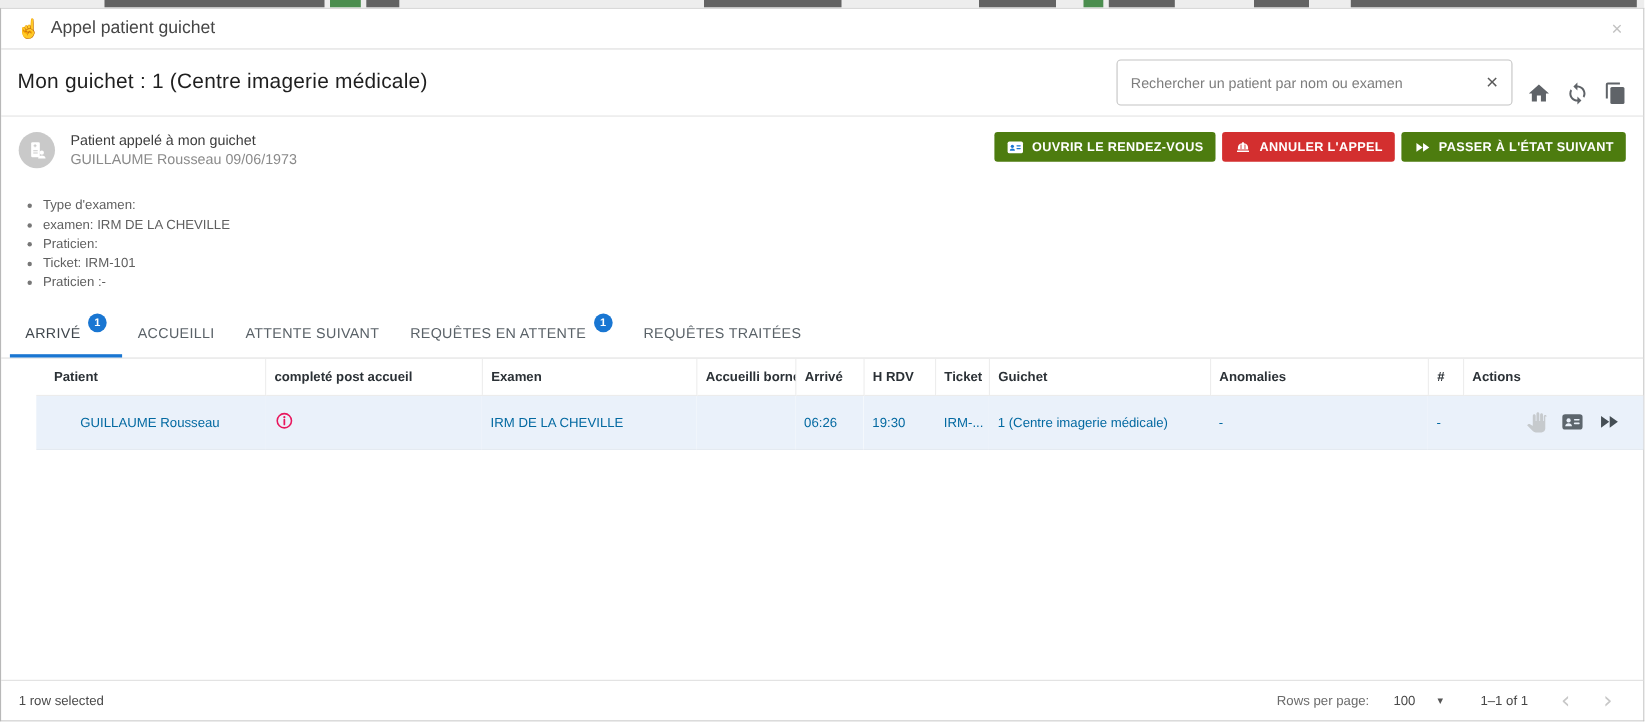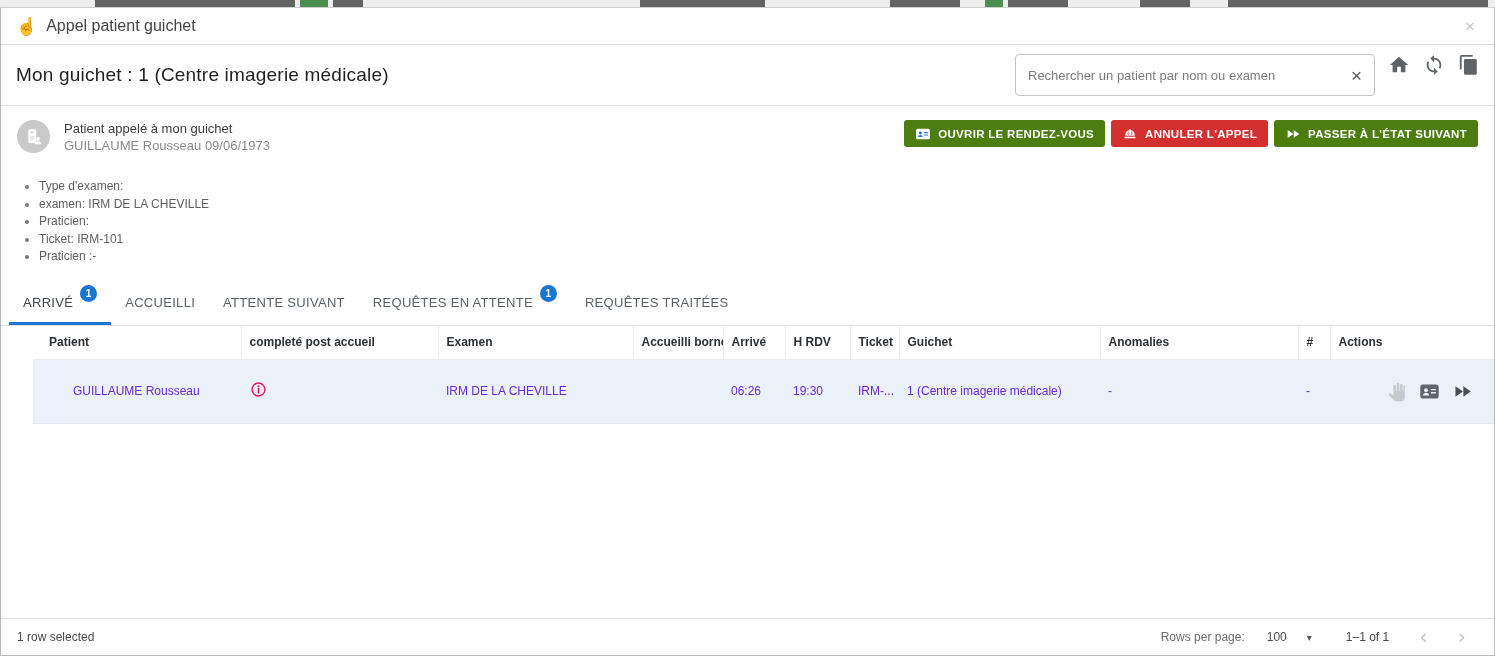--- a/index.html
+++ b/index.html
@@ -21,32 +21,32 @@
 
   
   .titlebar { height:37px; flex:0 0 37px; display:flex; align-items:center; padding:0 15px; border-bottom:1px solid #dcdcdc; }
   .titlebar .hand { font-size:17px; color:#4a4a4a; margin-right:9px; line-height:1; }
   .titlebar .title { font-size:16px; color:#454545; }
   .titlebar .close { margin-left:auto; font-size:17px; color:#c2c2c2; cursor:pointer; line-height:1; padding:2px 4px; }
 
   
   .subheader { height:61px; flex:0 0 61px; display:flex; align-items:center; padding:0 14px 0 15px; border-bottom:1px solid #e3e3e3; }
   .subheader h1 { font-size:19px; font-weight:400; color:#1f1f1f; letter-spacing:.2px; }
-  .sub-right { margin-left:auto; display:flex; align-items:flex-start; gap:13px; }
+  .sub-right { margin-left:auto; display:flex; align-items:flex-end; gap:13px; }
   .searchbox { width:360px; height:42px; border:1px solid #c4c4c4; border-radius:4px; display:flex; align-items:center; padding:0 10px 0 12px; background:#fff; }
   .searchbox input { flex:1; border:none; outline:none; font-size:13px; color:#333; font-family:"Liberation Sans",sans-serif; background:transparent; }
   .searchbox input::placeholder { color:#7d7d7d; }
   .searchbox .clear { font-size:19px; color:#5a5a5a; cursor:pointer; line-height:1; padding:0 2px; }
   .icon-btn { width:22px; height:22px; color:#5f6368; cursor:pointer; display:inline-flex; align-items:center; justify-content:center; }
   .icon-btn svg { width:22px; height:22px; fill:currentColor; }
 
   
   .call-section { flex:0 0 176px; padding:14px 16px 0 16px; position:relative; }
   .call-head { display:flex; align-items:flex-start; }
-  .patient-called { display:flex; align-items:center; gap:14px; }
+  .patient-called { display:flex; align-items:flex-start; gap:14px; }
   .avatar { width:33px; height:33px; border-radius:50%; background:#c9c9c9; display:flex; align-items:center; justify-content:center; flex:0 0 33px; }
   .avatar svg { width:22px; height:22px; }
   .pc-lines .l1 { font-size:13px; color:#3c3c3c; margin-bottom:2px; }
   .pc-lines .l2 { font-size:13px; color:#8a8a8a; }
   .call-buttons { margin-left:auto; display:flex; gap:6px; }
   .btn { height:27px; border:none; border-radius:3px; color:#fff; font-family:"Liberation Sans",sans-serif;
          font-size:11.5px; font-weight:bold; letter-spacing:.3px; display:inline-flex; align-items:center;
          gap:7px; padding:0 11px; cursor:pointer; white-space:nowrap; }
   .btn svg { width:16px; height:16px; }
   .btn-blue { background:#4d7c0f; }
@@ -64,21 +64,21 @@
            border-radius:50%; display:inline-flex; align-items:center; justify-content:center;
            position:relative; top:-9px; }
 
   
   .table-area { flex:1 1 auto; overflow:hidden; }
   table { width:100%; border-collapse:collapse; table-layout:fixed;margin-left:32px; }
   thead th { height:33px; font-size:12px; font-weight:bold; color:#2b3136; text-align:left;
              padding:0 8px; border-left:1px solid #ededed; border-bottom:1px solid #ececec;
              overflow:hidden; white-space:nowrap; }
   thead th:first-child { border-left:none; padding-left:16px; }
-  tbody td { height:64px; font-size:12px; color:#6d28d9; padding:0 8px; background:#eaf1fa;
+  tbody td { height:49px; font-size:12px; color:#0369a1; padding:0 8px; background:#eaf1fa;
              border-bottom:1px solid #e2e8f0; overflow:hidden; white-space:nowrap; }
   tbody td.cell-patient { padding-left:40px; }
   .info-icon { display:inline-flex; width:19px; height:19px; cursor:pointer; }
   .info-icon svg { width:19px; height:19px; }
   .action-icons { display:flex; align-items:center; gap:12px; margin-left:48px; }
   .action { display:inline-flex; cursor:pointer; }
   .action svg { width:21px; height:21px; }
   .act-hand { color:#c6cacd; }
   .act-card { color:#5d666d; }
   .act-ff   { color:#454e54; }

